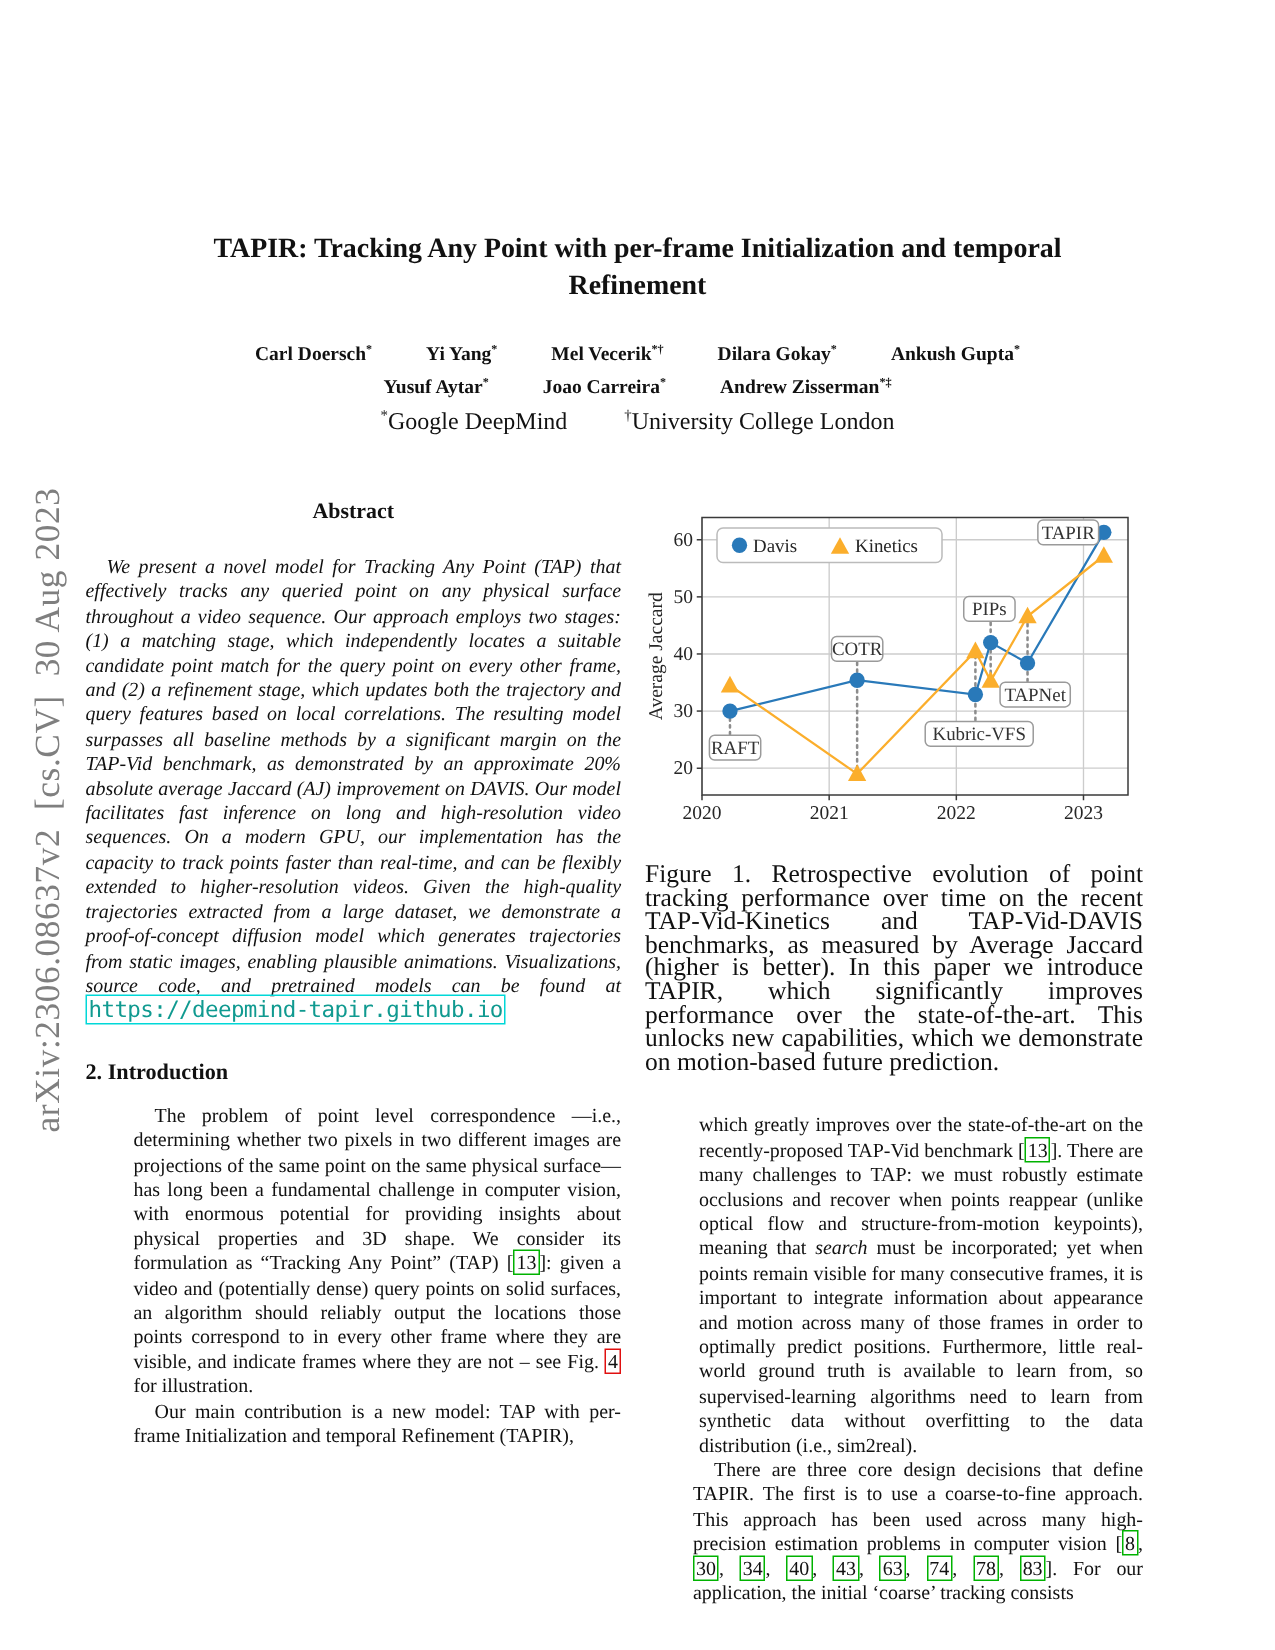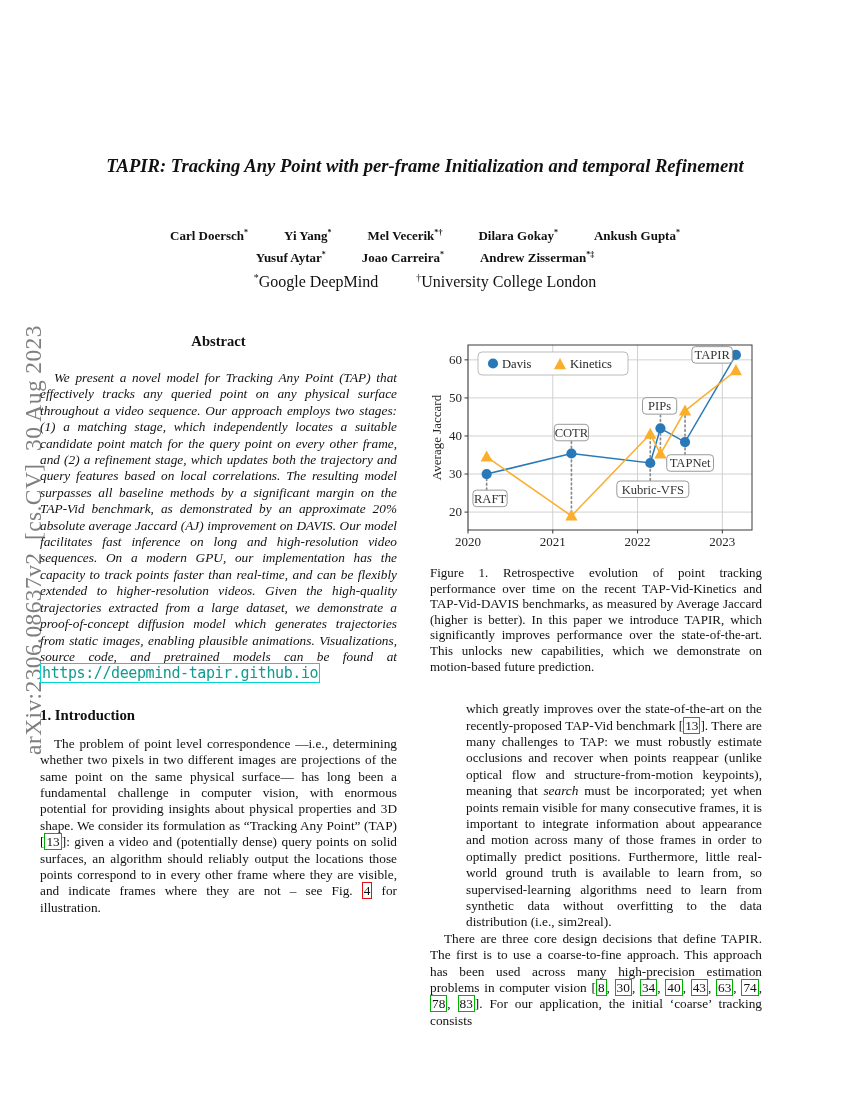--- a/index.html
+++ b/index.html
@@ -3,45 +3,45 @@
 <meta charset="utf-8">
 <style>
   html,body{margin:0;padding:0;background:#e8e8e8;}
   .page{position:relative;width:850px;height:1100px;background:#ffffff;margin:0 auto;overflow:hidden;
         font-family:"Liberation Serif", serif;color:#111;}
   
   .stamp{position:absolute;top:540px;left:33px;transform:translate(-50%,-50%) rotate(-90deg);
          white-space:pre;font-size:23.5px;color:#7f7f7f;letter-spacing:0.4px;}
   
   .title{position:absolute;top:142px;left:95px;width:660px;text-align:center;
-         font-size:18.6px;font-weight:bold;line-height:1.32;font-style:italic;}
+         font-size:18.6px;font-weight:bold;line-height:1.32;}
   .authors{position:absolute;top:223px;left:55px;width:740px;text-align:center;}
   .authors .row{display:flex;justify-content:center;gap:36px;font-weight:bold;font-size:13px;line-height:19px;}
   .authors .row2{}
   .authors .affils{display:flex;justify-content:center;gap:38px;font-size:16px;line-height:19px;}
   sup{font-size:0.62em;}
   
   .col{position:absolute;text-align:justify;}
-  .col-left{left:40px;top:333px;width:357px;}
+  .col-left{left:57px;top:333px;width:357px;}
   .col-right{left:430px;top:337px;width:332px;}
   .abstract-heading{text-align:center;font-size:14.6px;font-weight:bold;margin:0 0 20px 0;}
   .abstract-body{font-style:italic;font-size:12.9px;line-height:16.15px;text-indent:14px;}
   .section-heading{font-size:14.8px;font-weight:bold;margin:24px 0 12px 0;text-align:left;}
   .para{font-size:13.3px;line-height:16.4px;margin:0;}
-  .para.indent{text-indent:14px;}
+  .para.indent{text-indent:14px;margin-left:32px;}
   .para + .para{margin-top:0px;}
   
   .seg-italic{font-style:italic;}
   .seg-cite{border:1.2px solid #00b200;padding:0 1px;}
   .seg-figref{border:1.2px solid #e01010;padding:0 1px;}
   .seg-url{font-family:"DejaVu Sans Mono", monospace;font-size:15px;font-style:normal;
            color:#109a90;border:1.4px solid #00d8d8;padding:0 1px;letter-spacing:-0.4px;}
   
   .chart-wrap{width:332px;height:226px;}
-  .caption{font-size:13px;line-height:15.6px;margin-top:2px;text-align:justify;}
+  .caption{font-size:17px;line-height:15.6px;margin-top:12px;text-align:justify;}
   .body-start{margin-top:27px;margin-left:36px;}
 </style>
 </head>
 <body>
 
 <div class="page">
 
   <div class="stamp">arXiv:2306.08637v2  [cs.CV]  30 Aug 2023</div>
 
   <h1 class="title">TAPIR: Tracking Any Point with per-frame Initialization and temporal Refinement</h1>
@@ -61,22 +61,23 @@
       </div>
     <div class="affils" id="affils-row1">
         <span><sup>*</sup>Google DeepMind</span>
         <span><sup>†</sup>University College London</span>
       </div>
   </div>
 
   <div class="col col-left">
     <div class="abstract-heading">Abstract</div>
     <p class="abstract-body para"><span>We present a novel model for Tracking Any Point (TAP) that effectively tracks any queried point on any physical surface throughout a video sequence. Our approach employs two stages: (1) a matching stage, which independently locates a suitable candidate point match for the query point on every other frame, and (2) a refinement stage, which updates both the trajectory and query features based on local correlations. The resulting model surpasses all baseline methods by a significant margin on the TAP-Vid benchmark, as demonstrated by an approximate 20% absolute average Jaccard (AJ) improvement on DAVIS. Our model facilitates fast inference on long and high-resolution video sequences. On a modern GPU, our implementation has the capacity to track points faster than real-time, and can be flexibly extended to higher-resolution videos. Given the high-quality trajectories extracted from a large dataset, we demonstrate a proof-of-concept diffusion model which generates trajectories from static images, enabling plausible animations. Visualizations, source code, and pretrained models can be found at </span><span class="seg-url">https://deepmind-tapir.github.io</span></p>
-    <div class="section-heading">1. Introduction</div>
+    <div class="section-heading">2. Introduction</div>
     <p class="para indent"><span>The problem of point level correspondence —i.e., determining whether two pixels in two different images are projections of the same point on the same physical surface— has long been a fundamental challenge in computer vision, with enormous potential for providing insights about physical properties and 3D shape. We consider its formulation as “Tracking Any Point” (TAP) [</span><span class="seg-cite">13</span><span>]: given a video and (potentially dense) query points on solid surfaces, an algorithm should reliably output the locations those points correspond to in every other frame where they are visible, and indicate frames where they are not – see Fig. </span><span class="seg-figref">4</span><span> for illustration.</span></p>
+    <p class="para indent"><span>Our main contribution is a new model: TAP with per-frame Initialization and temporal Refinement (TAPIR),</span></p>
   </div>
 
   <div class="col col-right">
     <div class="chart-wrap" id="chart"><svg viewBox="0 0 332 226" width="332" height="226">
           <line x1="38" y1="8" x2="38" y2="193" stroke="#cccccc" stroke-width="0.9"></line>
           <line x1="122.77611940298736" y1="8" x2="122.77611940298736" y2="193" stroke="#cccccc" stroke-width="0.9"></line>
           <line x1="207.55223880597472" y1="8" x2="207.55223880597472" y2="193" stroke="#cccccc" stroke-width="0.9"></line>
           <line x1="292.32835820896213" y1="8" x2="292.32835820896213" y2="193" stroke="#cccccc" stroke-width="0.9"></line>
           <line x1="38" y1="175.1090534979424" x2="322" y2="175.1090534979424" stroke="#cccccc" stroke-width="0.9"></line>
           <line x1="38" y1="137.04320987654322" x2="322" y2="137.04320987654322" stroke="#cccccc" stroke-width="0.9"></line>

